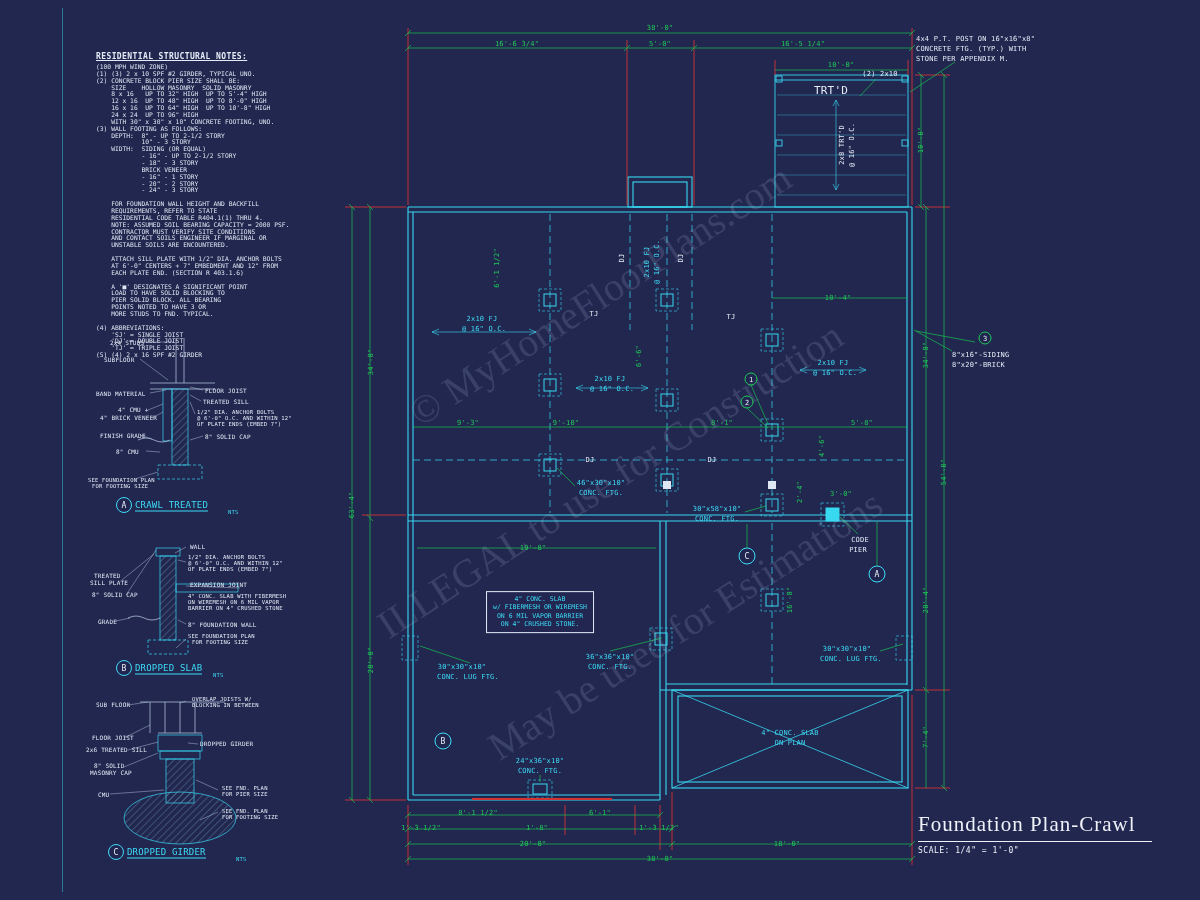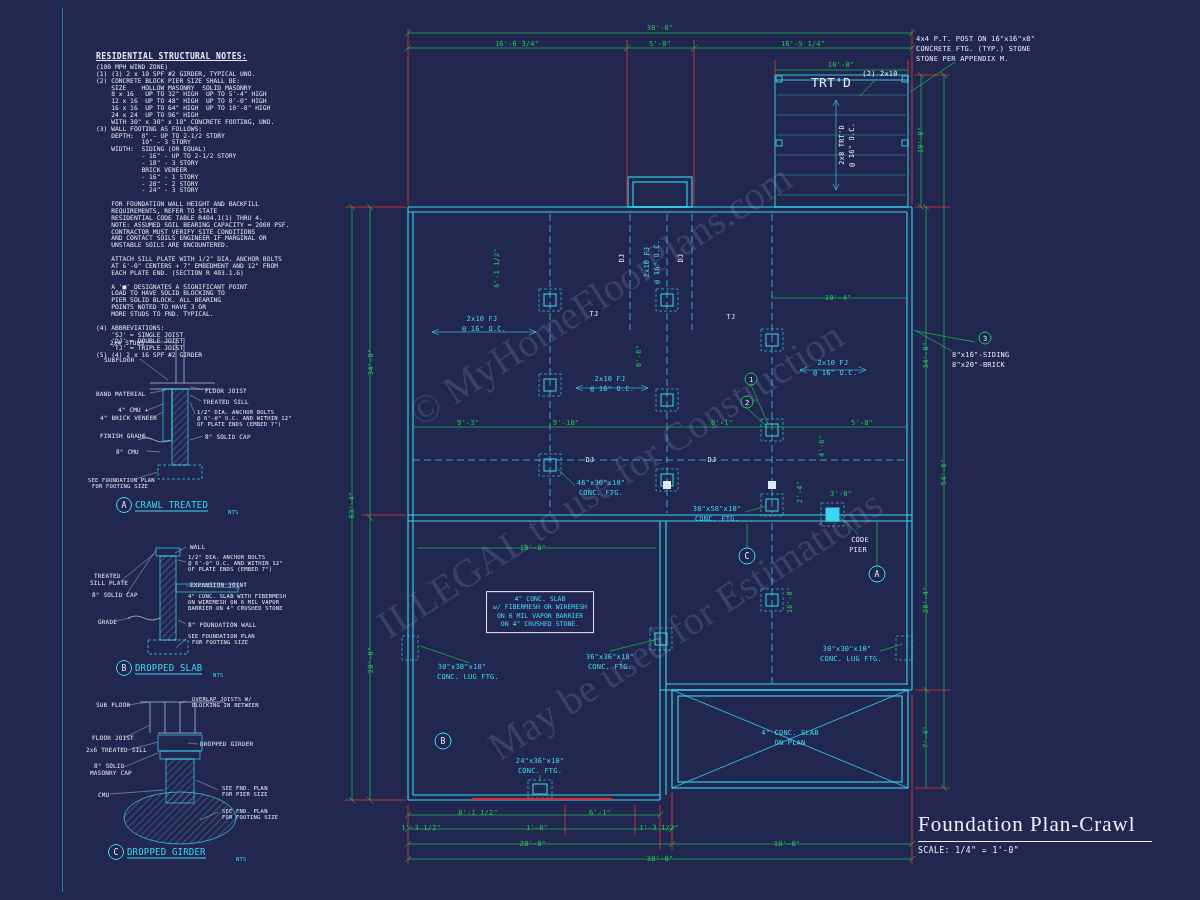--- a/index.html
+++ b/index.html
@@ -225,26 +225,26 @@
 ON 6 MIL VAPOR BARRIER
 ON 4" CRUSHED STONE.</div>
 
   <div class="layer" id="labels-layer">
       <div class="lbl" style="left: 660px; top: 28px; color: rgb(30, 203, 85); font-size: 7px; transform: translate(-50%, -50%);">38'-0"</div>
       <div class="lbl" style="left: 517px; top: 44px; color: rgb(30, 203, 85); font-size: 7px; transform: translate(-50%, -50%);">16'-6 3/4"</div>
       <div class="lbl" style="left: 660px; top: 44px; color: rgb(30, 203, 85); font-size: 7px; transform: translate(-50%, -50%);">5'-0"</div>
       <div class="lbl" style="left: 803px; top: 44px; color: rgb(30, 203, 85); font-size: 7px; transform: translate(-50%, -50%);">16'-5 1/4"</div>
       <div class="lbl" style="left: 841px; top: 65px; color: rgb(30, 203, 85); font-size: 7px; transform: translate(-50%, -50%);">10'-0"</div>
       <div class="lbl" style="left: 880px; top: 74px; color: rgb(228, 236, 246); font-size: 7px; transform: translate(-50%, -50%); text-align: right;">(2) 2x10</div>
-      <div class="lbl" style="left: 831px; top: 82px; color: rgb(228, 236, 246); font-size: 13px; transform: translate(-50%, -50%);">TRT'D</div>
+      <div class="lbl" style="left: 831px; top: 90px; color: rgb(228, 236, 246); font-size: 11px; transform: translate(-50%, -50%);">TRT'D</div>
       <div class="lbl" style="left: 842px; top: 145px; color: rgb(228, 236, 246); font-size: 7px; transform: translate(-50%, -50%) rotate(-90deg);">2x8 TRT'D</div>
       <div class="lbl" style="left: 852px; top: 145px; color: rgb(228, 236, 246); font-size: 7px; transform: translate(-50%, -50%) rotate(-90deg);">@ 16" O.C.</div>
       <div class="lbl" style="left: 921px; top: 140px; color: rgb(30, 203, 85); font-size: 7px; transform: translate(-50%, -50%) rotate(-90deg);">10'-0"</div>
       <div class="lbl" style="left: 916px; top: 39px; color: rgb(228, 236, 246); font-size: 7px; transform: translate(0px, -50%);">4x4 P.T. POST ON 16"x16"x8"</div>
-      <div class="lbl" style="left: 916px; top: 49px; color: rgb(228, 236, 246); font-size: 7px; transform: translate(0px, -50%);">CONCRETE FTG. (TYP.) STONE</div>
+      <div class="lbl" style="left: 916px; top: 49px; color: rgb(228, 236, 246); font-size: 7px; transform: translate(0px, -50%);">CONCRETE FTG. (TYP.) WITH</div>
       <div class="lbl" style="left: 916px; top: 59px; color: rgb(228, 236, 246); font-size: 7px; transform: translate(0px, -50%);">STONE PER APPENDIX M.</div>
       <div class="lbl" style="left: 352px; top: 505px; color: rgb(30, 203, 85); font-size: 7px; transform: translate(-50%, -50%) rotate(-90deg);">63'-4"</div>
       <div class="lbl" style="left: 371px; top: 362px; color: rgb(30, 203, 85); font-size: 7px; transform: translate(-50%, -50%) rotate(-90deg);">34'-8"</div>
       <div class="lbl" style="left: 371px; top: 660px; color: rgb(30, 203, 85); font-size: 7px; transform: translate(-50%, -50%) rotate(-90deg);">28'-8"</div>
       <div class="lbl" style="left: 944px; top: 472px; color: rgb(30, 203, 85); font-size: 7px; transform: translate(-50%, -50%) rotate(-90deg);">54'-0"</div>
       <div class="lbl" style="left: 926px; top: 355px; color: rgb(30, 203, 85); font-size: 7px; transform: translate(-50%, -50%) rotate(-90deg);">34'-8"</div>
       <div class="lbl" style="left: 926px; top: 600px; color: rgb(30, 203, 85); font-size: 7px; transform: translate(-50%, -50%) rotate(-90deg);">28'-4"</div>
       <div class="lbl" style="left: 926px; top: 737px; color: rgb(30, 203, 85); font-size: 7px; transform: translate(-50%, -50%) rotate(-90deg);">7'-4"</div>
       <div class="lbl" style="left: 952px; top: 355px; color: rgb(228, 236, 246); font-size: 7px; transform: translate(0px, -50%);">8"x16"-SIDING</div>
       <div class="lbl" style="left: 952px; top: 365px; color: rgb(228, 236, 246); font-size: 7px; transform: translate(0px, -50%);">8"x20"-BRICK</div>

